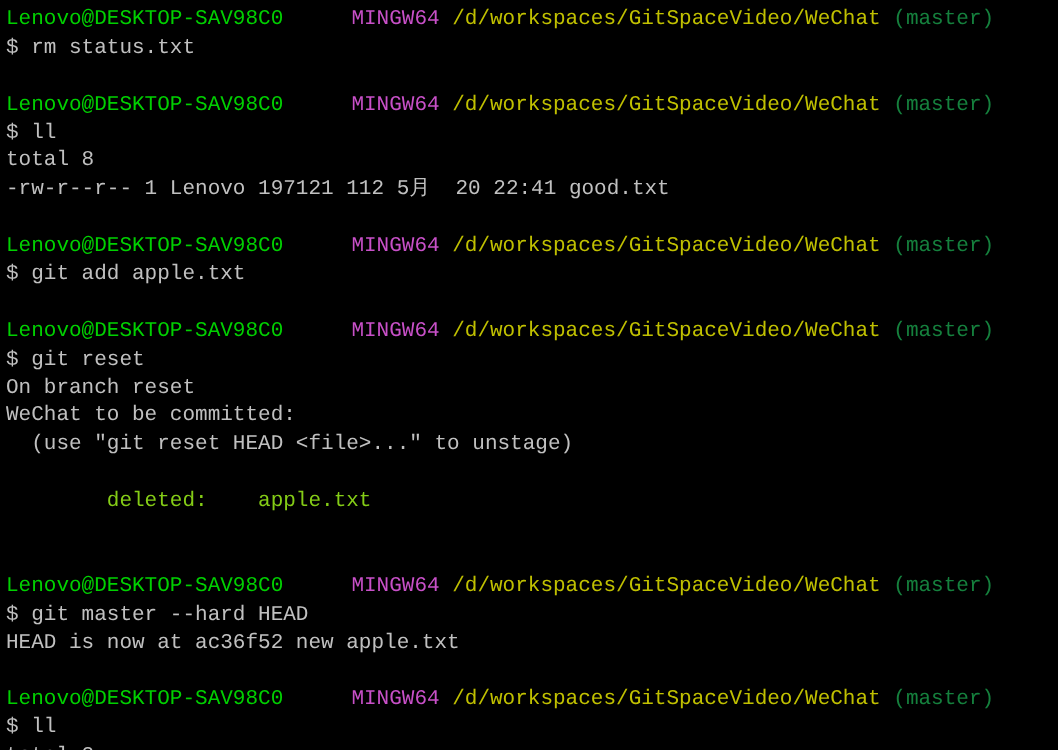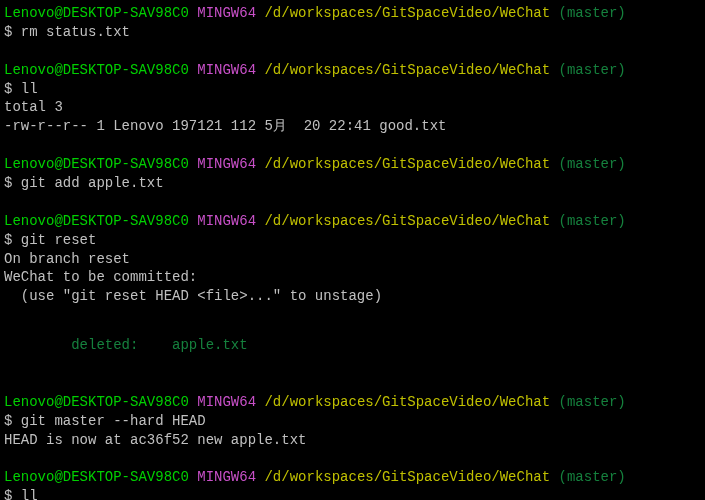--- a/index.html
+++ b/index.html
@@ -15,48 +15,48 @@
       overflow: hidden;
     }
     .line {
       white-space: pre;
     }
     .user-host {
       color: #00d000;
     }
     .mingw {
       color: #c850c8;
+      margin-left: 37px;
     }
     .path {
       color: #c0c000;
       text-align: right;
     }
     .branch {
       color: #15803d;
     }
     .white {
       color: #c0c0c0;
     }
     .deleted {
-      color: #15803d;
-      margin-top: 11px;
+      color: #84cc16;
     }
   </style>
 </head>
 <body>
 
 <div>
 
   <div class="line"><span class="user-host">Lenovo@DESKTOP-SAV98C0</span> <span class="mingw">MINGW64</span> <span class="path">/d/workspaces/GitSpaceVideo/WeChat</span> <span class="branch">(master)</span></div>
   <div class="line white">$ rm status.txt</div>
   <div class="line">&nbsp;</div>
 
   <div class="line"><span class="user-host">Lenovo@DESKTOP-SAV98C0</span> <span class="mingw">MINGW64</span> <span class="path">/d/workspaces/GitSpaceVideo/WeChat</span> <span class="branch">(master)</span></div>
   <div class="line white">$ ll</div>
-  <div class="line white">total 3</div>
+  <div class="line white">total 8</div>
   <div class="line white">-rw-r--r-- 1 Lenovo 197121 112 5月  20 22:41 good.txt</div>
   <div class="line">&nbsp;</div>
 
   <div class="line"><span class="user-host">Lenovo@DESKTOP-SAV98C0</span> <span class="mingw">MINGW64</span> <span class="path">/d/workspaces/GitSpaceVideo/WeChat</span> <span class="branch">(master)</span></div>
   <div class="line white">$ git add apple.txt</div>
   <div class="line">&nbsp;</div>
 
   <div class="line"><span class="user-host">Lenovo@DESKTOP-SAV98C0</span> <span class="mingw">MINGW64</span> <span class="path">/d/workspaces/GitSpaceVideo/WeChat</span> <span class="branch">(master)</span></div>
   <div class="line white">$ git reset</div>
   <div class="line white">On branch reset</div>

